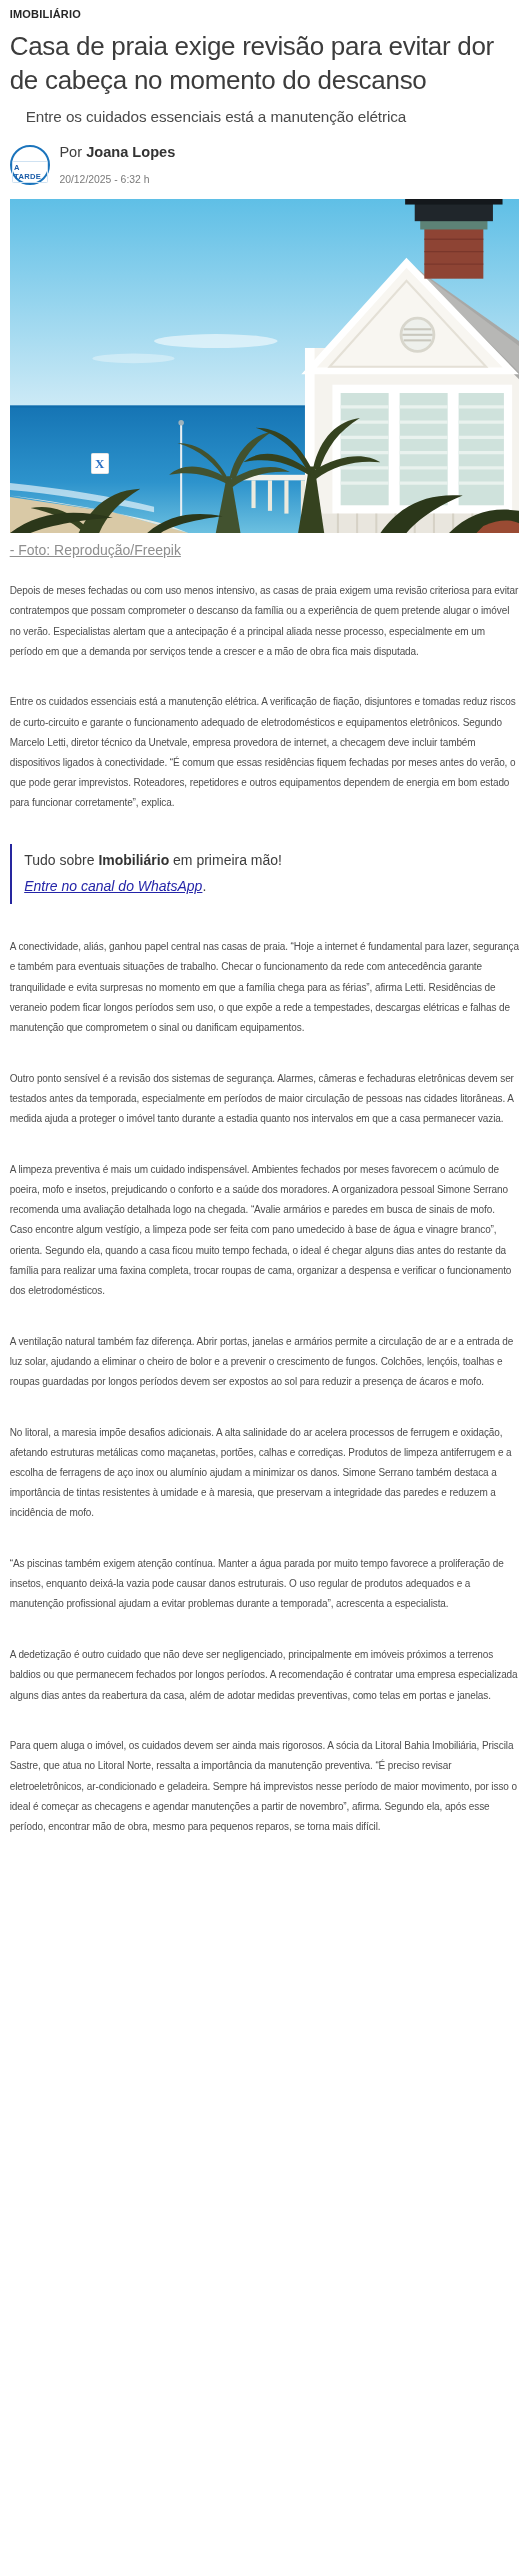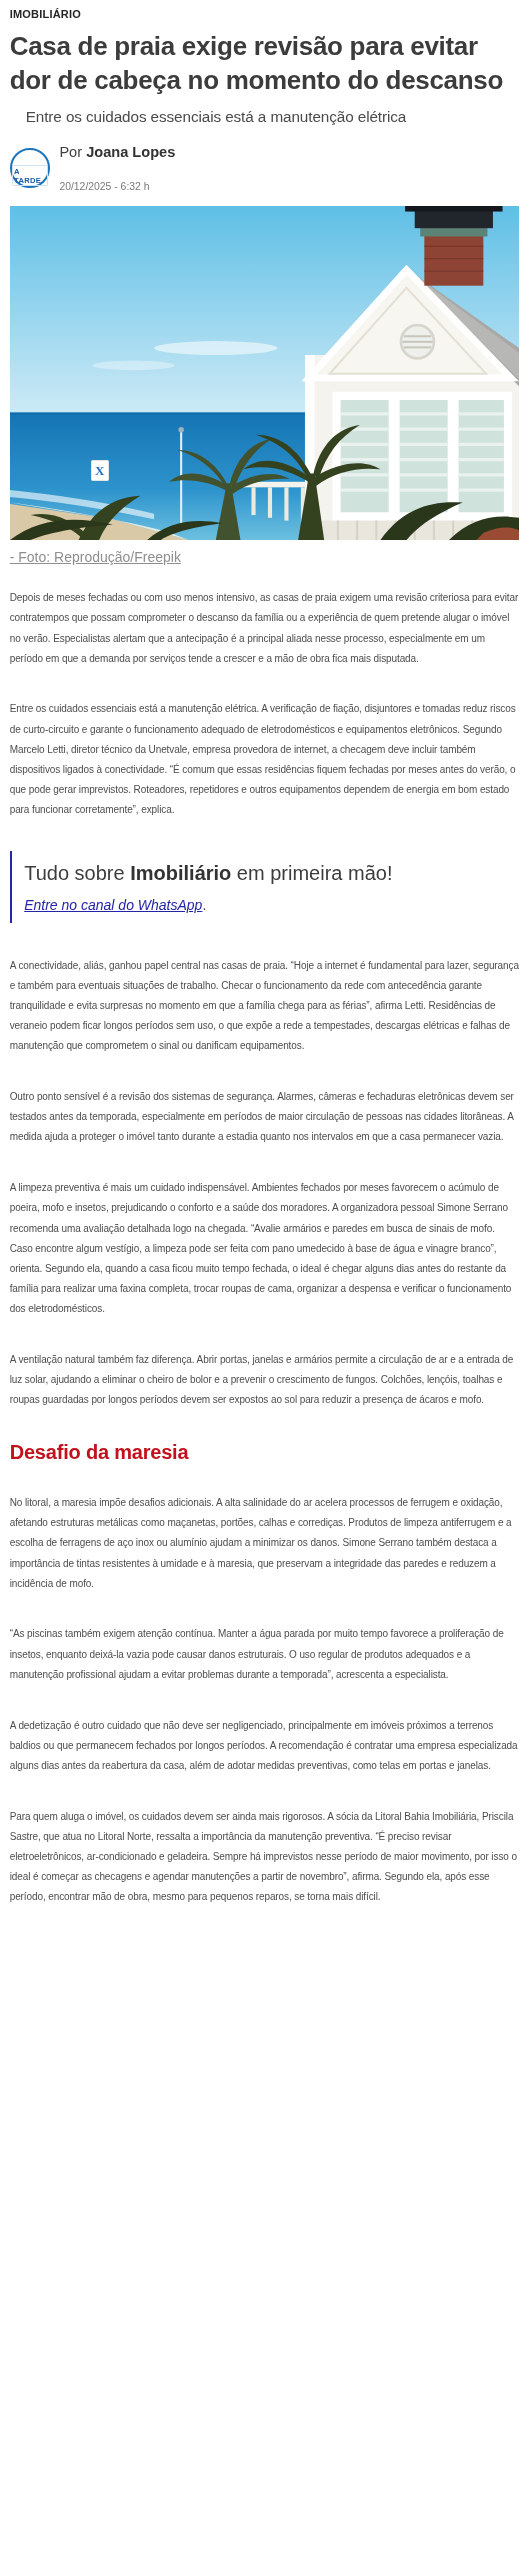--- a/index.html
+++ b/index.html
@@ -11,44 +11,44 @@
     color:#4d4d4d;
     -webkit-font-smoothing:antialiased;
   }
   .page{ padding:7px 9.7px 21px 9.7px; }
 
   .category{
     font-size:11px; font-weight:bold; letter-spacing:0.2px;
     color:#262626; text-transform:uppercase; margin:1.4px 0 8.3px;
   }
   h1.title{
-    font-size:26px; line-height:1.32; font-weight:bold;
+    font-size:26px; line-height:1.32; font-weight:normal;
     color:#3c3c3c; letter-spacing:-0.3px; margin:0 0 11px;
   }
   .subtitle{
     font-size:15.3px; font-weight:normal; color:#4a4a4a;
     letter-spacing:-0.1px; margin:0 16px 18px;
   }
 
   .byline{ display:flex; align-items:center; gap:9.7px; margin:0 0 14px; }
   .logo-circle{
     width:40px; height:40px; border-radius:50%;
     border:2.1px solid #1b74bc; background:#fff;
     display:flex; align-items:flex-end; justify-content:center;
     flex-shrink:0;
   }
   .logo-text{
     font-size:7.6px; font-weight:bold; color:#1a5ca8;
     letter-spacing:0.3px; border:0.7px solid #cfe2f2; padding:0.7px 1.4px;
     border-radius:1.4px;
   }
-  .byline-meta{ display:flex; flex-direction:column; gap:7px; }
+  .byline-meta{ display:flex; flex-direction:column; gap:14px; }
   .byline-author{ font-size:14.6px; color:#3f3f3f; }
   .byline-author b{ color:#333; }
-  .byline-date{ font-size:10.4px; color:#7a7a7a;margin-top:14px; }
+  .byline-date{ font-size:10.4px; color:#7a7a7a; }
 
   .hero{ position:relative; width:509px; height:334px; overflow:hidden; }
   .hero svg{ display:block; width:100%; height:100%; }
   .ad-close{
     position:absolute; left:81px; top:254px;
     width:18px; height:21px; background:#ffffff;
     border:0.7px solid #e4e4e4; border-radius:1.4px;
     display:flex; align-items:center; justify-content:center;
     font-family:"Liberation Serif", serif;
     font-size:13px; font-weight:bold; color:#2a6fc4; cursor:pointer;
@@ -60,21 +60,21 @@
   .article p{
     font-size:10px; line-height:2.02; letter-spacing:-0.1px;
     color:#4d4d4d; margin:0 0 30.5px;
   }
 
   .callout{
     border-left:2.8px solid #26269e;
     padding:2.8px 0 4.2px 12.5px;
     margin:4.2px 0 33px;
   }
-  .callout-line1{ font-size:20px; color:#3d3d3d; line-height:1.9; }
+  .callout-line1{ font-size:14px; color:#3d3d3d; line-height:1.9; }
   .callout-line1 b{ color:#333; }
   .callout-link{
     font-size:14px; line-height:1.9;
     color:#2424a8; font-style:italic; text-decoration:underline;
     cursor:pointer;
   }
   .callout-period{ color:#3d3d3d; font-size:14px; }
 
   h2.section-heading{
     font-size:20px; font-weight:bold; color:#c2111c;
@@ -238,21 +238,20 @@
     <div class="callout">
       <div class="callout-line1"><span>Tudo sobre </span><b>Imobiliário</b><span> em primeira mão!</span></div>
       <div><a class="callout-link">Entre no canal do WhatsApp</a><span class="callout-period">.</span></div>
     </div>
 
     <p>A conectividade, aliás, ganhou papel central nas casas de praia. “Hoje a internet é fundamental para lazer, segurança e também para eventuais situações de trabalho. Checar o funcionamento da rede com antecedência garante tranquilidade e evita surpresas no momento em que a família chega para as férias”, afirma Letti. Residências de veraneio podem ficar longos períodos sem uso, o que expõe a rede a tempestades, descargas elétricas e falhas de manutenção que comprometem o sinal ou danificam equipamentos.</p>
     <p>Outro ponto sensível é a revisão dos sistemas de segurança. Alarmes, câmeras e fechaduras eletrônicas devem ser testados antes da temporada, especialmente em períodos de maior circulação de pessoas nas cidades litorâneas. A medida ajuda a proteger o imóvel tanto durante a estadia quanto nos intervalos em que a casa permanecer vazia.</p>
     <p>A limpeza preventiva é mais um cuidado indispensável. Ambientes fechados por meses favorecem o acúmulo de poeira, mofo e insetos, prejudicando o conforto e a saúde dos moradores. A organizadora pessoal Simone Serrano recomenda uma avaliação detalhada logo na chegada. “Avalie armários e paredes em busca de sinais de mofo. Caso encontre algum vestígio, a limpeza pode ser feita com pano umedecido à base de água e vinagre branco”, orienta. Segundo ela, quando a casa ficou muito tempo fechada, o ideal é chegar alguns dias antes do restante da família para realizar uma faxina completa, trocar roupas de cama, organizar a despensa e verificar o funcionamento dos eletrodomésticos.</p>
     <p>A ventilação natural também faz diferença. Abrir portas, janelas e armários permite a circulação de ar e a entrada de luz solar, ajudando a eliminar o cheiro de bolor e a prevenir o crescimento de fungos. Colchões, lençóis, toalhas e roupas guardadas por longos períodos devem ser expostos ao sol para reduzir a presença de ácaros e mofo.</p>
 
-    <h2 class="section-heading">Desafio da maresia</h2>
 
     <p>No litoral, a maresia impõe desafios adicionais. A alta salinidade do ar acelera processos de ferrugem e oxidação, afetando estruturas metálicas como maçanetas, portões, calhas e corrediças. Produtos de limpeza antiferrugem e a escolha de ferragens de aço inox ou alumínio ajudam a minimizar os danos. Simone Serrano também destaca a importância de tintas resistentes à umidade e à maresia, que preservam a integridade das paredes e reduzem a incidência de mofo.</p>
     <p>“As piscinas também exigem atenção contínua. Manter a água parada por muito tempo favorece a proliferação de insetos, enquanto deixá-la vazia pode causar danos estruturais. O uso regular de produtos adequados e a manutenção profissional ajudam a evitar problemas durante a temporada”, acrescenta a especialista.</p>
     <p>A dedetização é outro cuidado que não deve ser negligenciado, principalmente em imóveis próximos a terrenos baldios ou que permanecem fechados por longos períodos. A recomendação é contratar uma empresa especializada alguns dias antes da reabertura da casa, além de adotar medidas preventivas, como telas em portas e janelas.</p>
     <p>Para quem aluga o imóvel, os cuidados devem ser ainda mais rigorosos. A sócia da Litoral Bahia Imobiliária, Priscila Sastre, que atua no Litoral Norte, ressalta a importância da manutenção preventiva. “É preciso revisar eletroeletrônicos, ar-condicionado e geladeira. Sempre há imprevistos nesse período de maior movimento, por isso o ideal é começar as checagens e agendar manutenções a partir de novembro”, afirma. Segundo ela, após esse período, encontrar mão de obra, mesmo para pequenos reparos, se torna mais difícil.</p>
 
   </div>
 </div>
 
 

